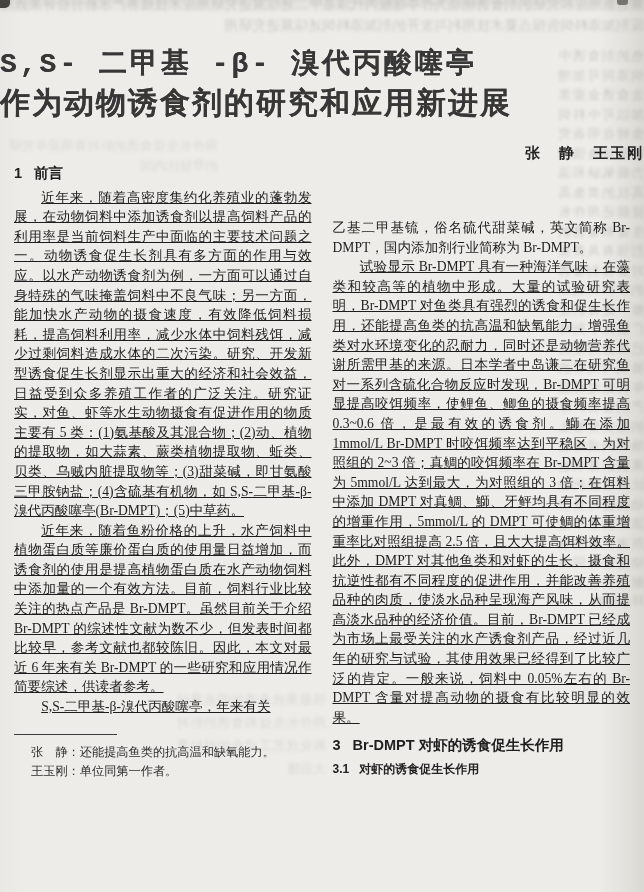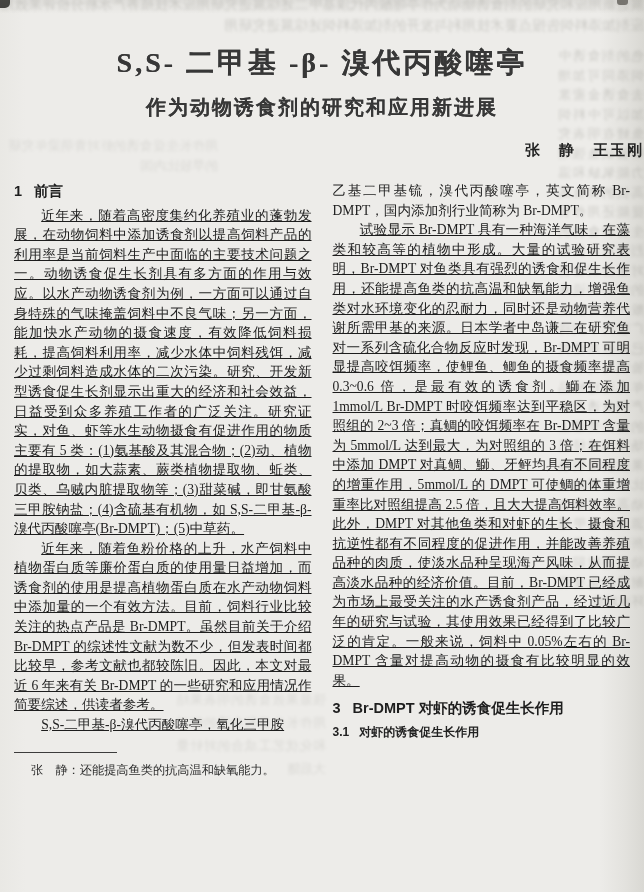--- a/index.html
+++ b/index.html
@@ -37,47 +37,47 @@
   .bleed-midleft{ left: 176px;top: 688px; width: 150px; height: 134px; font-size: 13px; line-height: 23px; opacity: .15; }
 
   
   .speck-tl { position: absolute; left: 0; top: 0; width: 10px; height: 8px;
               background: #2e2d2b; border-radius: 0 0 5px 0; opacity: .9; }
   .speck-tr { position: absolute; left: 617px; top: 0; width: 11px; height: 5px;
               background: #55534e; border-radius: 0 0 3px 3px; opacity: .75; }
 
   
   .title {
-    text-align: center;
-    font-family: Liberation Serif, serif;
+    text-align: left;
+    font-family: Liberation Mono, monospace;
     font-weight: 900;
     color: #373737;
     text-shadow: 0 0 .6px rgba(55,55,55,.85);
     position: relative;
   }
   .title-line1 { padding-top: 44px; font-size: 28px; letter-spacing: 3px; }
-  .title-line2 { margin-top: 12px;  font-size: 20px; letter-spacing: 2px; }
+  .title-line2 { margin-top: 1px;  font-size: 30px; letter-spacing: 2px; }
   .authors {
     margin-top: 20px;
     text-align: right;
     font-size: 15px;
     font-weight: 700;
     letter-spacing: 2px;
     color: #242424;
     font-family: "Liberation Sans", "DejaVu Sans", sans-serif;
     position: relative;
   }
 
   
   .columns {
     position: relative;
     display: flex;
     gap: 21px;
     padding: 0 14px;
-    margin-top: 21px;
+    align-items: flex-end;
   }
   .col {
     width: 302px;
     font-size: 13.6px;
     line-height: 19.6px;
     color: #1d1d1d;
     text-align: justify;
   }
   .col p { margin: 0; }
   .indent { text-indent: 2em; text-decoration: underline; }
@@ -131,30 +131,31 @@
   <div class="authors">张　静　王玉刚</div>
 
   <div class="columns">
 
     <div class="col">
       <div class="sec-h">
         <span class="num">1</span><span>前言</span>
       </div>
       <p class="indent">近年来，随着高密度集约化养殖业的蓬勃发展，在动物饲料中添加诱食剂以提高饲料产品的利用率是当前饲料生产中面临的主要技术问题之一。动物诱食促生长剂具有多方面的作用与效应。以水产动物诱食剂为例，一方面可以通过自身特殊的气味掩盖饲料中不良气味；另一方面，能加快水产动物的摄食速度，有效降低饲料损耗，提高饲料利用率，减少水体中饲料残饵，减少过剩饲料造成水体的二次污染。研究、开发新型诱食促生长剂显示出重大的经济和社会效益，日益受到众多养殖工作者的广泛关注。研究证实，对鱼、虾等水生动物摄食有促进作用的物质主要有 5 类：(1)氨基酸及其混合物；(2)动、植物的提取物，如大蒜素、蕨类植物提取物、蚯类、贝类、乌贼内脏提取物等；(3)甜菜碱，即甘氨酸三甲胺钠盐；(4)含硫基有机物，如 S,S-二甲基-β-溴代丙酸噻亭(Br-DMPT)；(5)中草药。</p>
       <p class="indent">近年来，随着鱼粉价格的上升，水产饲料中植物蛋白质等廉价蛋白质的使用量日益增加，而诱食剂的使用是提高植物蛋白质在水产动物饲料中添加量的一个有效方法。目前，饲料行业比较关注的热点产品是 Br-DMPT。虽然目前关于介绍 Br-DMPT 的综述性文献为数不少，但发表时间都比较早，参考文献也都较陈旧。因此，本文对最近 6 年来有关 Br-DMPT 的一些研究和应用情况作简要综述，供读者参考。</p>
-      <p class="indent">S,S-二甲基-β-溴代丙酸噻亭，氧化三甲胺</p>
+      <p class="indent">S,S-二甲基-β-溴代丙酸噻亭，年来有关</p>
 
       <div class="footnote">
         <div class="footnote-rule"></div>
         <p>张　静：还能提高鱼类的抗高温和缺氧能力。</p>
+        <p>王玉刚：单位同第一作者。</p>
       </div>
     </div>
 
     <div class="col">
-      <p>乙基二甲基锍，溴代丙酸噻亭，英文简称 Br-DMPT，国内添加剂行业简称为 Br-DMPT。</p>
+      <p>乙基二甲基锍，俗名硫代甜菜碱，英文简称 Br-DMPT，国内添加剂行业简称为 Br-DMPT。</p>
       <p class="indent">试验显示 Br-DMPT 具有一种海洋气味，在藻类和较高等的植物中形成。大量的试验研究表明，Br-DMPT 对鱼类具有强烈的诱食和促生长作用，还能提高鱼类的抗高温和缺氧能力，增强鱼类对水环境变化的忍耐力，同时还是动物营养代谢所需甲基的来源。日本学者中岛谦二在研究鱼对一系列含硫化合物反应时发现，Br-DMPT 可明显提高咬饵频率，使鲤鱼、鲫鱼的摄食频率提高 0.3~0.6 倍，是最有效的诱食剂。鰤在添加 1mmol/L Br-DMPT 时咬饵频率达到平稳区，为对照组的 2~3 倍；真鲷的咬饵频率在 Br-DMPT 含量为 5mmol/L 达到最大，为对照组的 3 倍；在饵料中添加 DMPT 对真鲷、鰤、牙鲆均具有不同程度的增重作用，5mmol/L 的 DMPT 可使鲷的体重增重率比对照组提高 2.5 倍，且大大提高饵料效率。此外，DMPT 对其他鱼类和对虾的生长、摄食和抗逆性都有不同程度的促进作用，并能改善养殖品种的肉质，使淡水品种呈现海产风味，从而提高淡水品种的经济价值。目前，Br-DMPT 已经成为市场上最受关注的水产诱食剂产品，经过近几年的研究与试验，其使用效果已经得到了比较广泛的肯定。一般来说，饲料中 0.05%左右的 Br-DMPT 含量对提高动物的摄食有比较明显的效果。</p>
       <div class="sec-h mt">
         <span class="num">3</span><span>Br-DMPT 对虾的诱食促生长作用</span>
       </div>
       <div class="sub-h">
         <span class="num">3.1</span><span>对虾的诱食促生长作用</span>
       </div>
     </div>
 
   </div>

